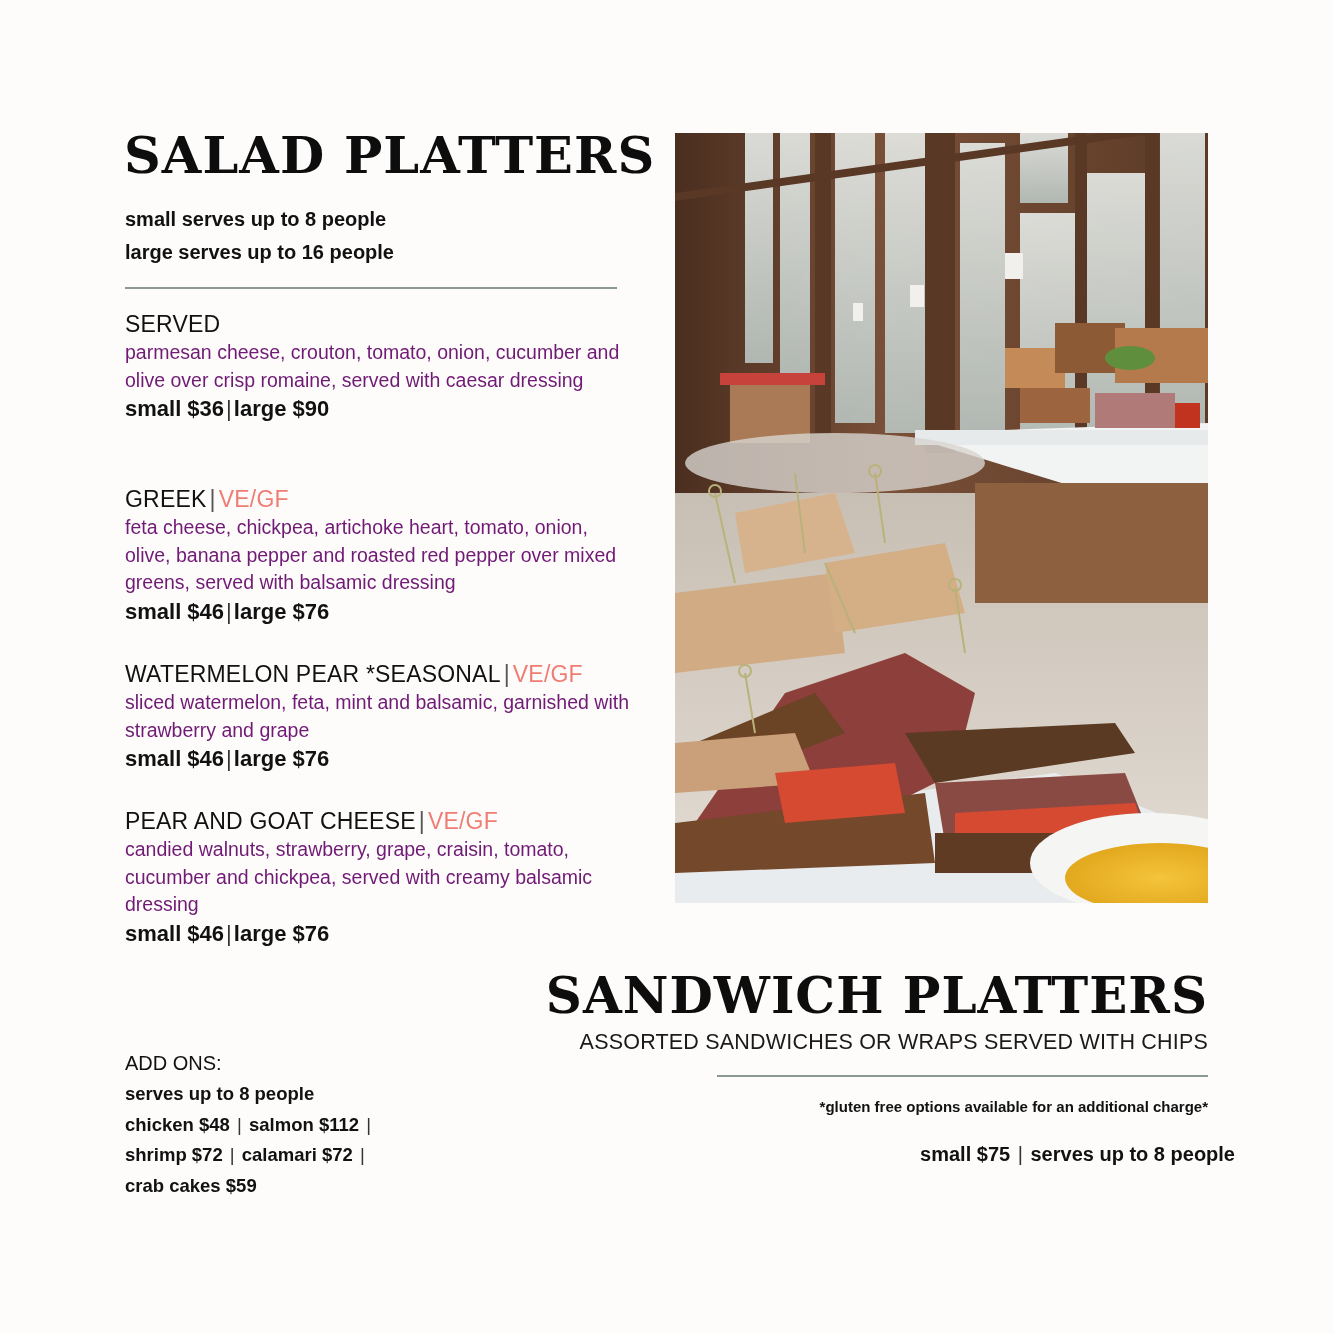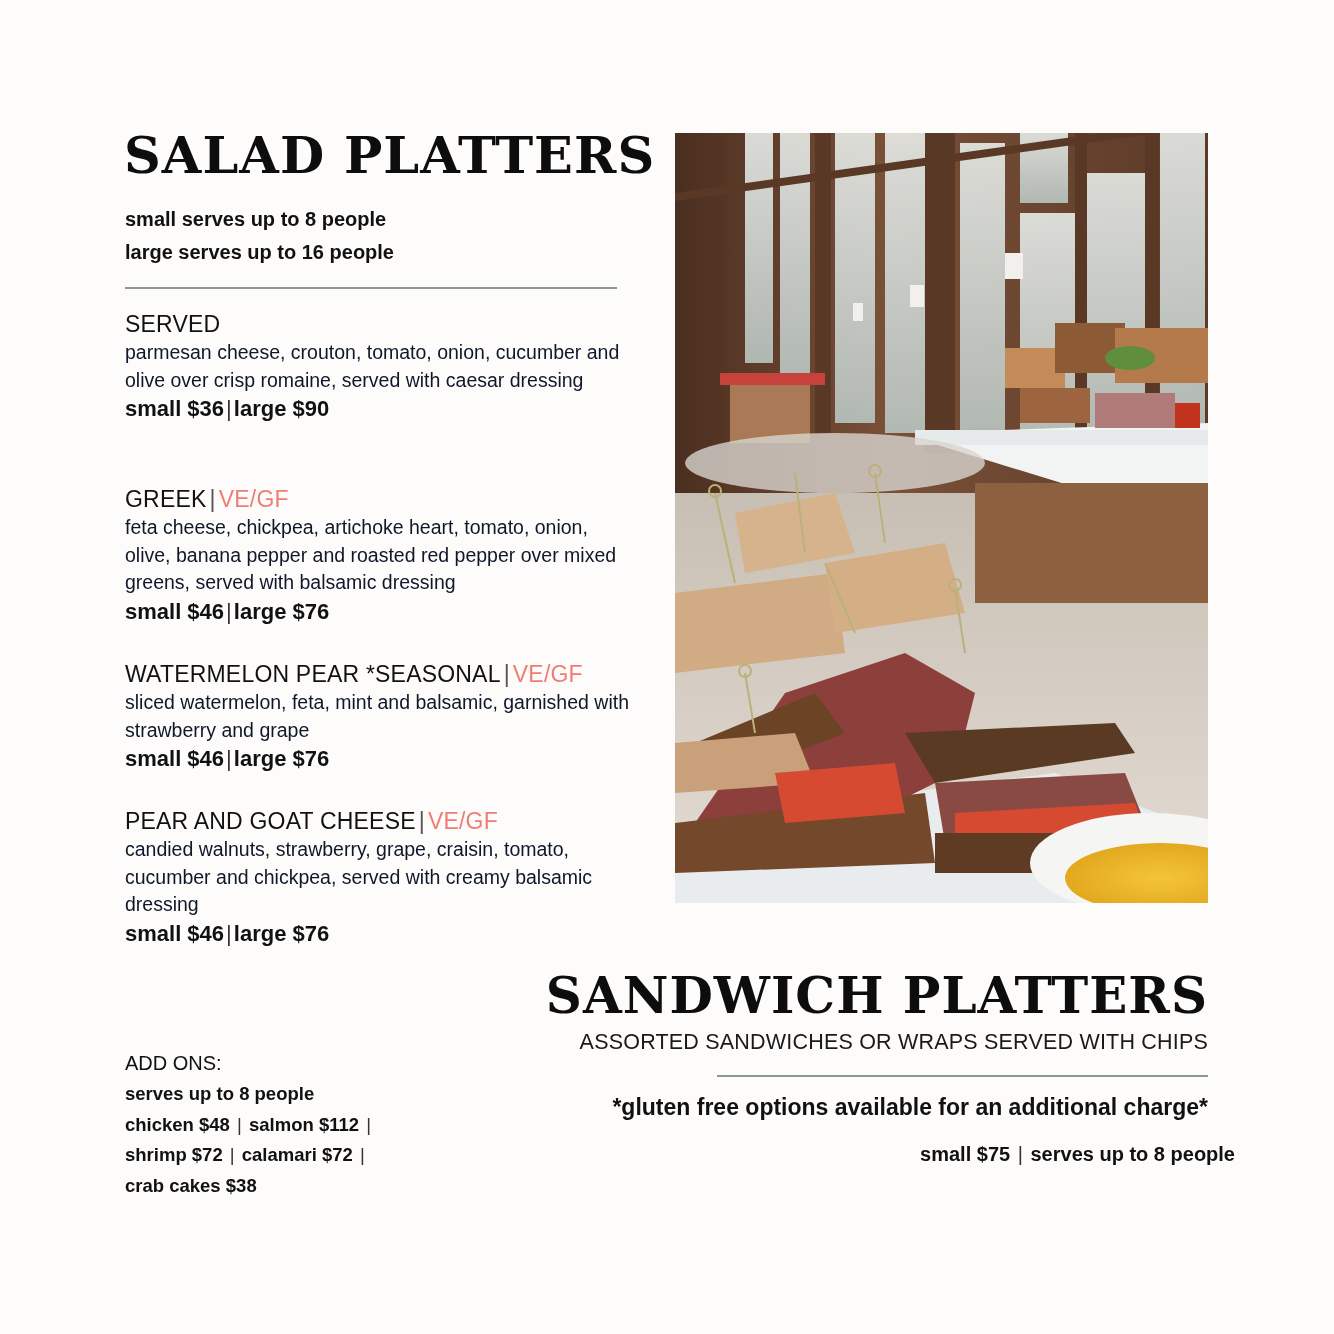--- a/index.html
+++ b/index.html
@@ -14,21 +14,21 @@
   }
 
   #salad-title { position: absolute; left: 124px; top: 126px; font-size: 50px; line-height: 60px; white-space: nowrap; transform: scaleX(1.02); transform-origin: left; }
   #salad-serves { position: absolute; left: 125px; top: 203px; font-size: 20px; font-weight: bold; line-height: 33px; }
   #salad-divider { position: absolute; left: 125px; top: 287px; width: 492px; height: 2px; background: #8a9a92; }
 
   .item { position: absolute; left: 125px; width: 510px; }
   .item-name { font-size: 23px; line-height: 30px; color: #111; white-space: nowrap; letter-spacing: 0.2px; }
   .item-name .pipe { color: #555; padding: 0 3px; }
   .item-name .tag { color: #ef7d74; }
-  .item-desc { font-size: 19.5px; line-height: 27.5px; color: #0f172a; }
+  .item-desc { font-size: 19.5px; line-height: 27.5px; color: #701a75; }
   .item-price { font-size: 22px; font-weight: bold; line-height: 30px; color: #111; }
   .item-price .pipe, .line .pipe { font-weight: normal; color: #333; padding: 0 2px; }
 
   #item-0 { top: 309px; }
   #item-1 { top: 484px; }
   #item-2 { top: 659px; }
   #item-3 { top: 806px; }
 
   #addons { position: absolute; left: 125px; top: 1047px; }
   #addons .addons-title { font-size: 20px; font-weight: normal; line-height: 32px; }
@@ -36,21 +36,21 @@
 
   #photo {
     position: absolute; left: 675px; top: 133px; width: 533px; height: 770px; overflow: hidden;
     background: #6b4a35;
   }
   #photo svg { display: block; }
 
   #sandwich-title { position: absolute; right: 126px; top: 966px; font-size: 50px; line-height: 60px; white-space: nowrap; text-align: right; }
   #sandwich-subtitle { position: absolute; right: 126px; top: 1028px; font-size: 21.5px; line-height: 28px; white-space: nowrap; letter-spacing: 0.2px; color: #1a1a1a; }
   #sandwich-divider { position: absolute; left: 717px; top: 1075px; width: 491px; height: 2px; background: #8a9a92; }
-  #gluten-note { position: absolute; right: 126px; top: 1093px; font-size: 23px; font-weight: bold; line-height: 28px; white-space: nowrap; }
+  #gluten-note { position: absolute; right: 126px; top: 1093px; font-size: 15px; font-weight: bold; line-height: 28px; white-space: nowrap; }
   #sandwich-prices { position: absolute; right: 99px; top: 1138px; text-align: right; }
   #sandwich-prices .line { font-size: 20px; font-weight: bold; line-height: 33px; white-space: nowrap; }
 </style>
 </head>
 <body>
 
 <div id="salad-title" class="serif-title">SALAD PLATTERS</div>
 <div id="salad-serves">
   <div>small serves up to 8 people</div>
   <div>large serves up to 16 people</div>
@@ -79,21 +79,21 @@
   <div class="item-name"><span>PEAR AND GOAT CHEESE</span><span class="pipe">|</span><span class="tag">VE/GF</span></div>
   <div class="item-desc">candied walnuts, strawberry, grape, craisin, tomato, cucumber and chickpea, served with creamy balsamic dressing</div>
   <div class="item-price"><span>small $46</span><span class="pipe">|</span><span>large $76</span></div>
 </div>
 
 <div id="addons">
   <div class="addons-title">ADD ONS:</div>
   <div class="line">serves up to 8 people</div>
   <div class="line"><span>chicken $48</span><span class="pipe"> | </span><span>salmon $112</span><span class="pipe"> |</span></div>
   <div class="line"><span>shrimp $72</span><span class="pipe"> | </span><span>calamari $72</span><span class="pipe"> |</span></div>
-  <div class="line"><span>crab cakes $38</span></div>
+  <div class="line"><span>crab cakes $59</span></div>
 </div>
 
 <div id="photo">
   <svg width="533" height="770" viewBox="0 0 533 770">
     <defs>
       <linearGradient id="wall" x1="0" y1="0" x2="1" y2="0">
         <stop offset="0" stop-color="#4a2e1f"></stop>
         <stop offset="0.4" stop-color="#7a5038"></stop>
         <stop offset="1" stop-color="#5b3a27"></stop>
       </linearGradient>

